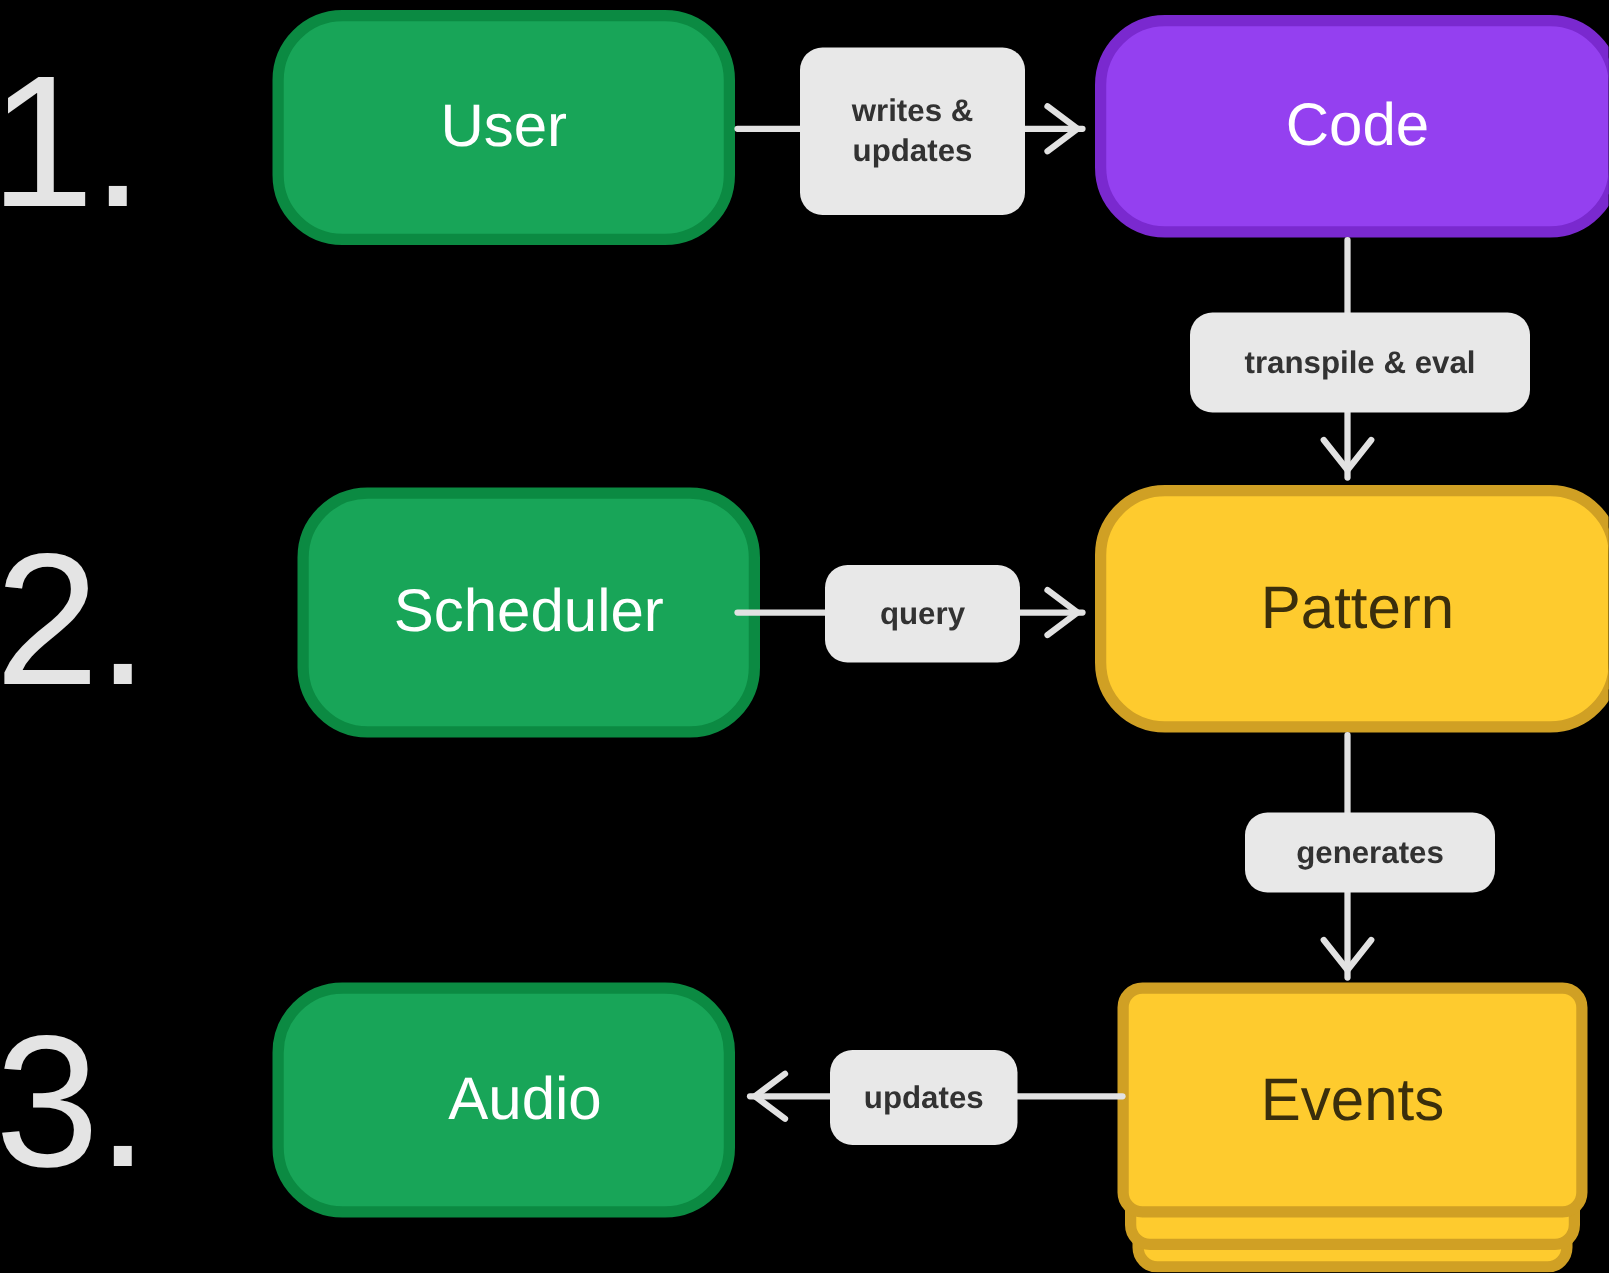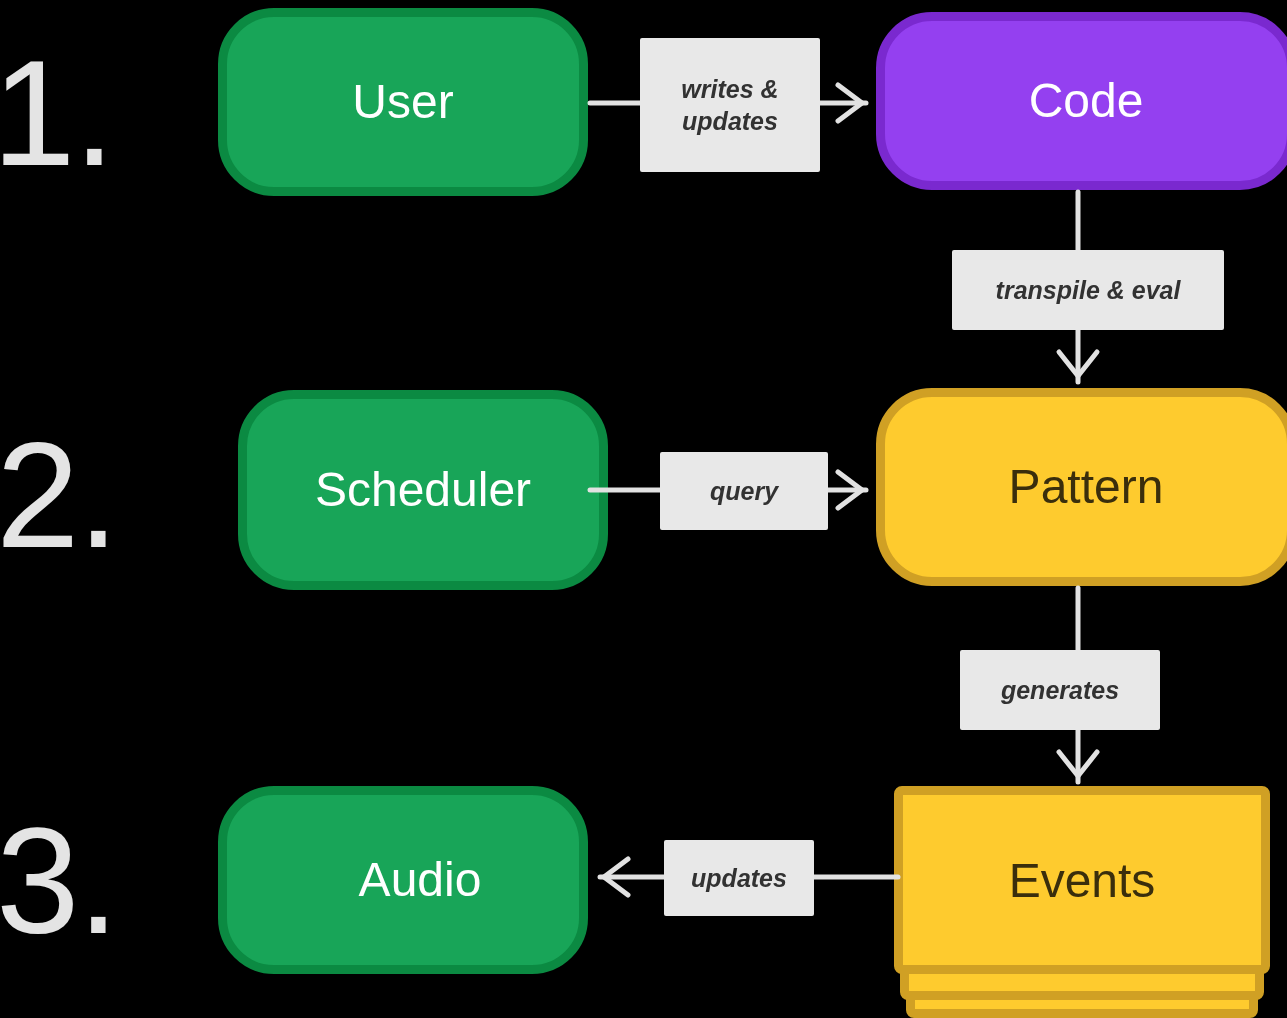--- a/index.html
+++ b/index.html
@@ -66,21 +66,21 @@
     color: #3a2e0c;
   }
 
   
   .stack {
     position: absolute;
   }
   .stack .layer {
     position: absolute;
     box-sizing: border-box;
-    border-radius: 8px;
+    border-radius: 20px;
     border: 9px solid #d0a024;
     background: #fecb2e;
   }
   .stack .layer.back2 { left: 12px;  top: 44px;  width: 352px; height: 188px; z-index: 1; }
   .stack .layer.back1 { left: 6px;   top: 26px;  width: 364px; height: 188px; z-index: 2; }
   .stack .layer.front {
     left: 0; top: 0; width: 376px; height: 188px; z-index: 3;
     display: flex; align-items: center; justify-content: center;
     font-size: 48px; color: #3a2e0c; white-space: nowrap;
   }
@@ -93,33 +93,32 @@
     height: 1018px;
     z-index: 5;
     pointer-events: none;
   }
 
   
   .edge-label {
     position: absolute;
     box-sizing: border-box;
     background: #e8e8e8;
-    border-radius: 2px;
+    border-radius: 18px;
     color: #323232;
     font-size: 25px;
     font-weight: bold;
     line-height: 1.28;
     text-align: center;
     display: flex;
     align-items: center;
     justify-content: center;
     padding: 6px 14px;
     white-space: pre-line;
     z-index: 8;
-    font-style: italic;
   }
 </style>
 </head>
 <body>
 
 <div id="stage">
 
   <svg id="edges" viewBox="0 0 1287 1018" xmlns="http://www.w3.org/2000/svg">
 
     <g stroke="#e2e2e2" stroke-width="5" fill="none" stroke-linecap="round" stroke-linejoin="round">
@@ -170,19 +169,19 @@
     <div class="layer back2"></div>
     <div class="layer back1"></div>
     <div class="layer front">Events</div>
   </div>
 
   <div class="edge-label" style="left:640px; top:38px; width:180px; height:134px;">writes &amp;
 updates</div>
 
   <div class="edge-label" style="left:942px; top:250px; width:272px; height:80px;margin-left:10px;">transpile &amp; eval</div>
 
-  <div class="edge-label" style="left:660px; top:452px; width:168px; height:78px;">query</div>
+  <div class="edge-label" style="left:660px; top:452px; width:156px; height:78px;">query</div>
 
-  <div class="edge-label" style="left:960px; top:650px; width:200px; height:80px;">generates</div>
+  <div class="edge-label" style="left:996px; top:650px; width:200px; height:64px;">generates</div>
 
   <div class="edge-label" style="left:664px; top:840px; width:150px; height:76px;">updates</div>
 
 </div>
 
 </body></html>

